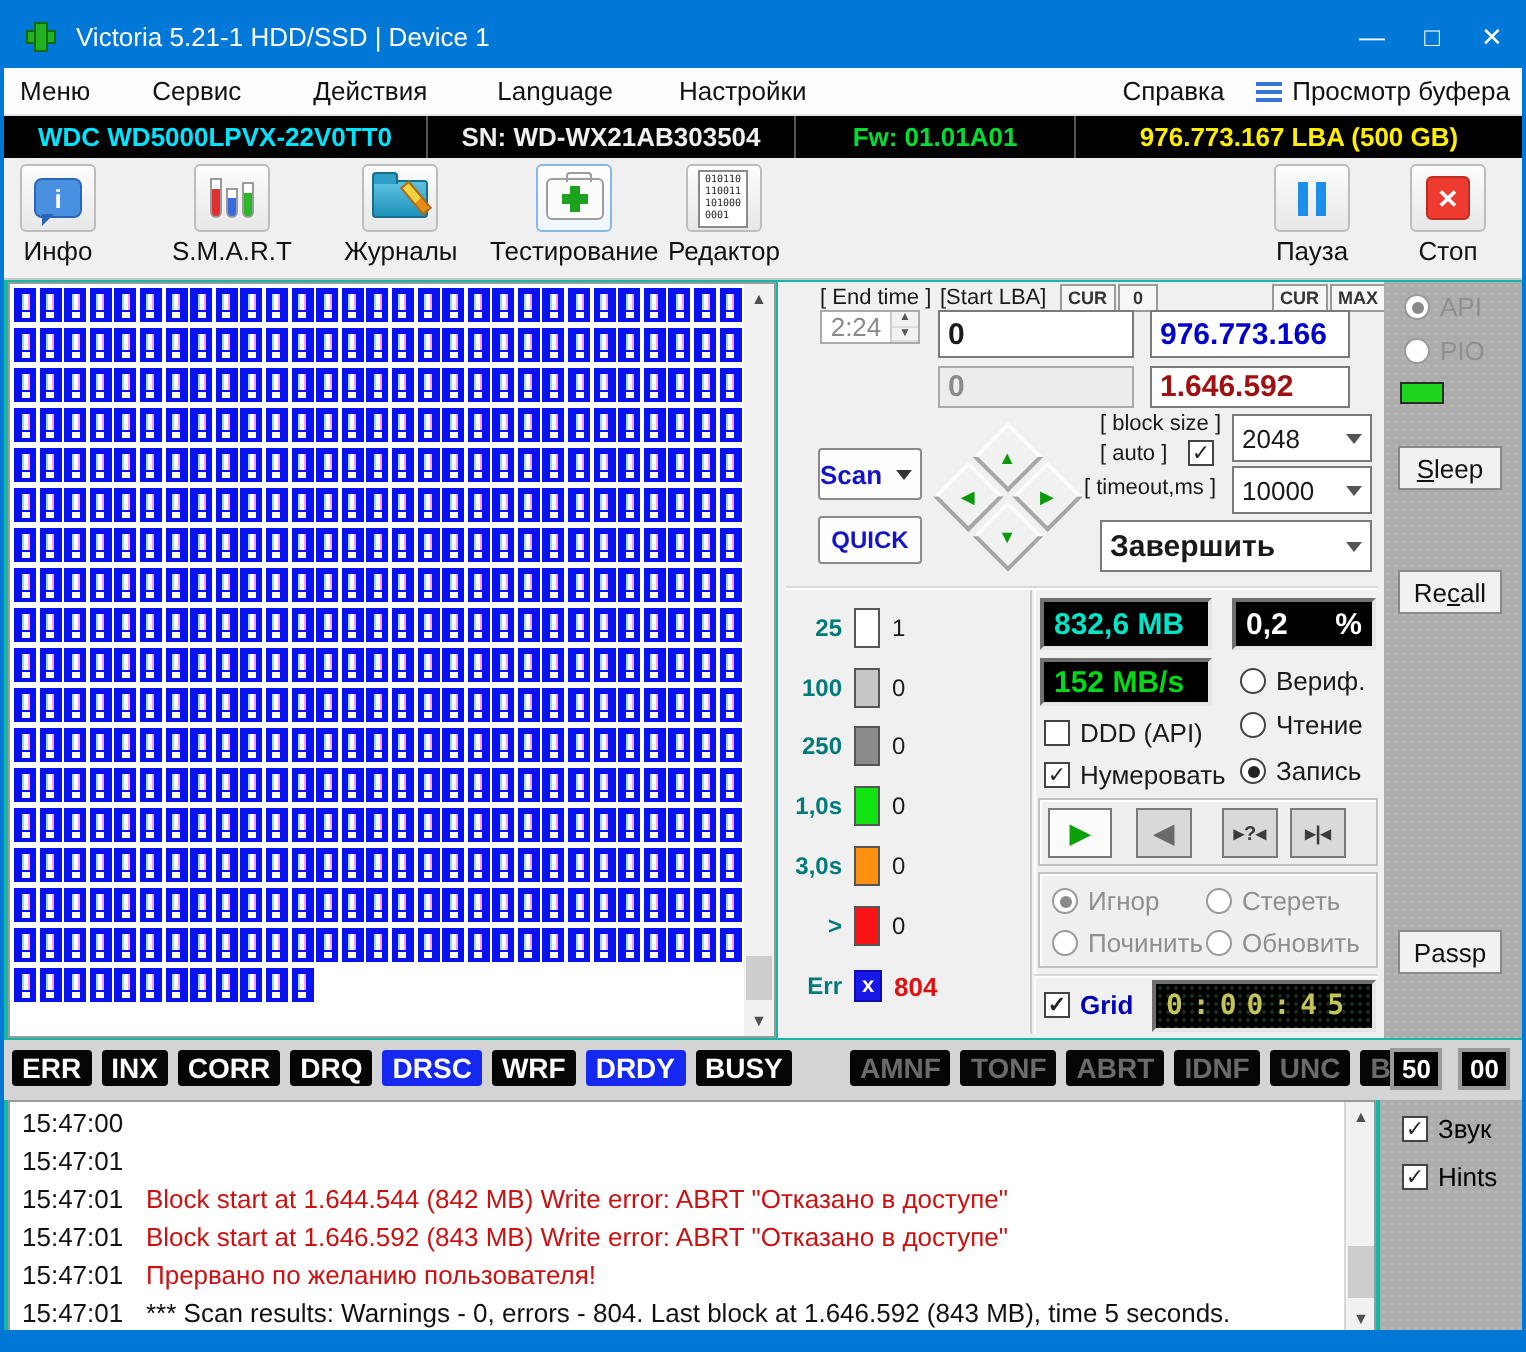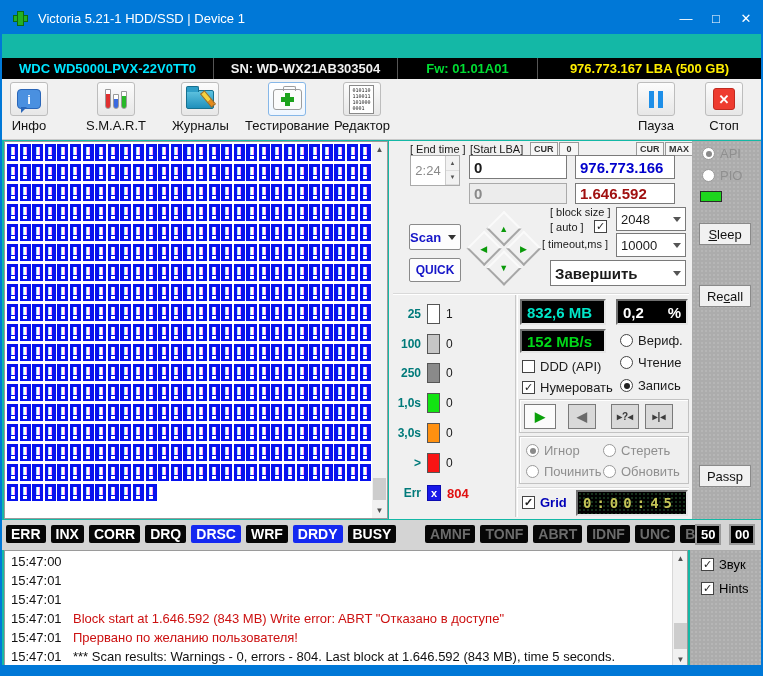--- a/index.html
+++ b/index.html
@@ -75,21 +75,21 @@
   
   .controls { position:absolute; left:387px; top:139px; width:303px; height:378px; background:#f0f0f0; font-size:11px; color:#1a1a1a; }
   .lbl { position:absolute; white-space:nowrap; }
   .chip { position:absolute; height:14px; font-size:9px; font-weight:bold; color:#333; background:#f6f6f6; border:1px solid #9a9a9a;
           display:flex; align-items:center; padding:0 3px; }
   .field { position:absolute; background:#fff; border:1px solid #7a7a7a; font-weight:bold; font-size:15px; display:flex; align-items:center; padding-left:4px; }
   .btn { position:absolute; background:#fdfdfd; border:1px solid #8a8a8a; border-radius:2px; display:flex; align-items:center; justify-content:center; }
   .blue-b { color:#1515c8; font-weight:bold; }
   .dd { position:absolute; background:#fff; border:1px solid #7a7a7a; display:flex; align-items:center; padding-left:4px; font-size:13px; }
   .chev { margin-left:auto; margin-right:4px; width:0; height:0; border-left:4px solid transparent; border-right:4px solid transparent; border-top:5px solid #555; }
-  .spin { position:absolute; left:21px; top:14px; width:50px; height:31px; background:#fff; border:1px solid #aaa; display:flex; align-items:center; }
+  .spin { position:absolute; left:21px; top:14px; width:50px; height:17px; background:#fff; border:1px solid #aaa; display:flex; align-items:center; }
   .spin .val { flex:1; text-align:center; color:#8a8a8a; font-size:13px; }
   .spin .arr { width:14px; height:100%; display:flex; flex-direction:column; border-left:1px solid #ccc; }
   .spin .arr i { flex:1; font-style:normal; font-size:6px; color:#555; display:flex; align-items:center; justify-content:center; background:#f2f2f2; border-bottom:1px solid #ddd;}
   .checkbox { display:inline-flex; width:13px; height:13px; background:#fff; border:1px solid #444; align-items:center; justify-content:center; font-size:11px; color:#222; flex:none;}
   .radio { display:inline-flex; width:13px; height:13px; background:#fff; border:1px solid #444; border-radius:50%; align-items:center; justify-content:center; flex:none;}
   .radio.on::after { content:""; width:6px; height:6px; border-radius:50%; background:#222; }
   .radio.dis { border-color:#9a9a9a; }
   .radio.dis.on::after { background:#8a8a8a; }
   .opt { position:absolute; display:flex; align-items:center; gap:5px; font-size:13px; white-space:nowrap; }
   .opt.dis { color:#8f8f8f; }
@@ -146,20 +146,36 @@
         <span class="cross"></span>
       </span>
     <span class="tb-title">Victoria 5.21-1 HDD/SSD | Device 1</span>
     <span class="tb-btns">
       <span class="tb-btn">—</span>
       <span class="tb-btn">□</span>
       <span class="tb-btn">✕</span>
     </span>
   </div>
 
+  <div class="menubar">
+    <span class="menu-item" style="margin-left:4px;">Меню</span>
+    <span class="menu-item" style="margin-left:23px;">Сервис</span>
+    <span class="menu-item" style="margin-left:28px;">Действия</span>
+    <span class="menu-item" style="margin-left:27px;">Language</span>
+    <span class="menu-item" style="margin-left:25px;">Настройки</span>
+    <span class="menu-item" style="margin-left:150px;">Справка</span>
+    <span class="buffer-item">
+      <span class="icon-buffer">
+          <i></i>
+          <i></i>
+          <i></i>
+        </span>
+      <span>Просмотр буфера</span>
+    </span>
+  </div>
 
   <div class="infobar">
     <span class="info-cell info-model">WDC WD5000LPVX-22V0TT0</span>
     <span class="info-cell info-sn">SN: WD-WX21AB303504</span>
     <span class="info-cell info-fw">Fw: 01.01A01</span>
     <span class="info-cell info-cap">976.773.167 LBA (500 GB)</span>
   </div>
 
   <div class="toolbar">
     <div class="tool-btn" style="left:8px;">
@@ -960,20 +976,21 @@
   <div class="log-panel">
     <div class="log-list">
         <div class="log-row">
           <span class="log-time">15:47:00</span>
         </div>
         <div class="log-row">
           <span class="log-time">15:47:01</span>
         </div>
         <div class="log-row">
           <span class="log-time">15:47:01</span>
+          <span class="log-msg" style="color: rgb(204, 17, 17);">Block start at 1.644.544 (842 MB) Write error: ABRT "Отказано в доступе"</span>
         </div>
         <div class="log-row">
           <span class="log-time">15:47:01</span>
           <span class="log-msg" style="color: rgb(204, 17, 17);">Block start at 1.646.592 (843 MB) Write error: ABRT "Отказано в доступе"</span>
         </div>
         <div class="log-row">
           <span class="log-time">15:47:01</span>
           <span class="log-msg" style="color: rgb(204, 17, 17);">Прервано по желанию пользователя!</span>
         </div>
         <div class="log-row">

